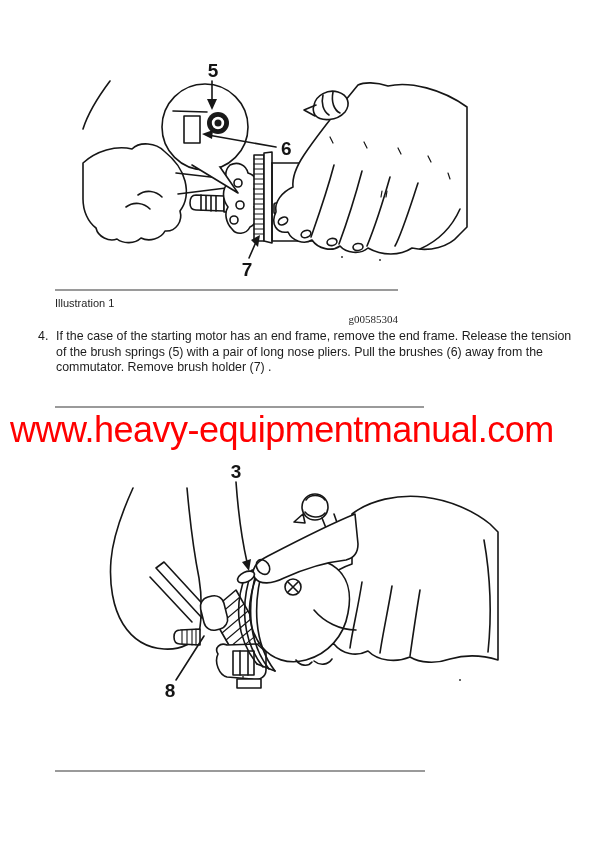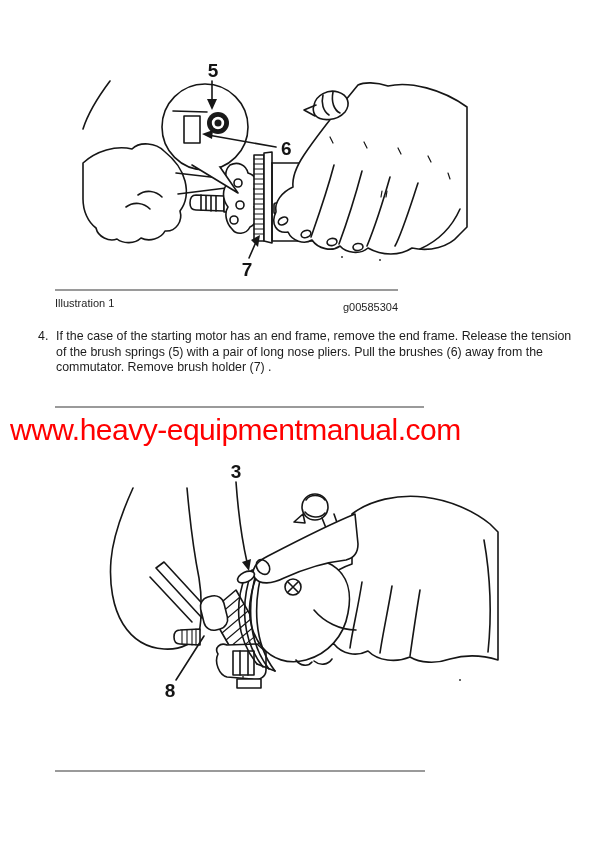--- a/index.html
+++ b/index.html
@@ -20,40 +20,40 @@
   .rule1{top:289px;left:55px;width:343px;}
   .rule2{top:406px;left:55px;width:369px;}
   .rule3{top:770px;left:55px;width:370px;}
   .caption-row{
     position:absolute;
     top:297px;left:55px;width:343px;
     font-size:11px;
     color:#1f1f1f;
   }
   .caption-label{position:absolute;left:0;top:0;}
-  .caption-code{position:absolute;right:0;top:4px;}
+  .caption-code{position:absolute;right:0;top:16px;font-family:Liberation Serif, serif;}
   .step{
     position:absolute;
     top:329px;left:38px;width:536px;
     font-size:12.4px;
     line-height:15.6px;
     color:#1c1c1c;
   }
   .step-number{
     position:absolute;left:0;top:0;
   }
   .step-text{
     display:block;
     margin-left:18px;
     width:518px;
   }
   .watermark{
     position:absolute;
     top:407px;left:10px;width:580px;
-    font-size:30px;
+    font-size:36px;
     line-height:46px;
     letter-spacing:-0.5px;
     color:#ff0000;
     white-space:nowrap;
   }
   .fig{position:absolute;}
   .fig-top{left:80px;top:45px;}
   .fig-bottom{left:100px;top:450px;}
   svg text.callout{
     font-family:"Liberation Sans", sans-serif;

